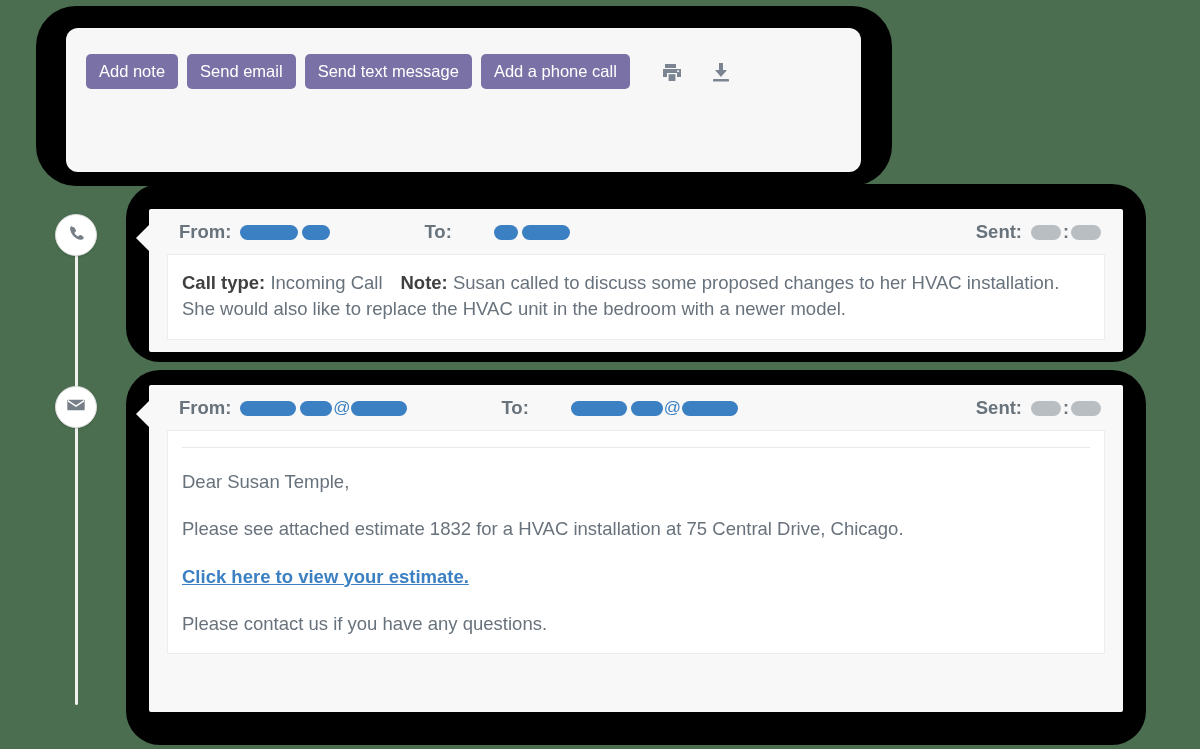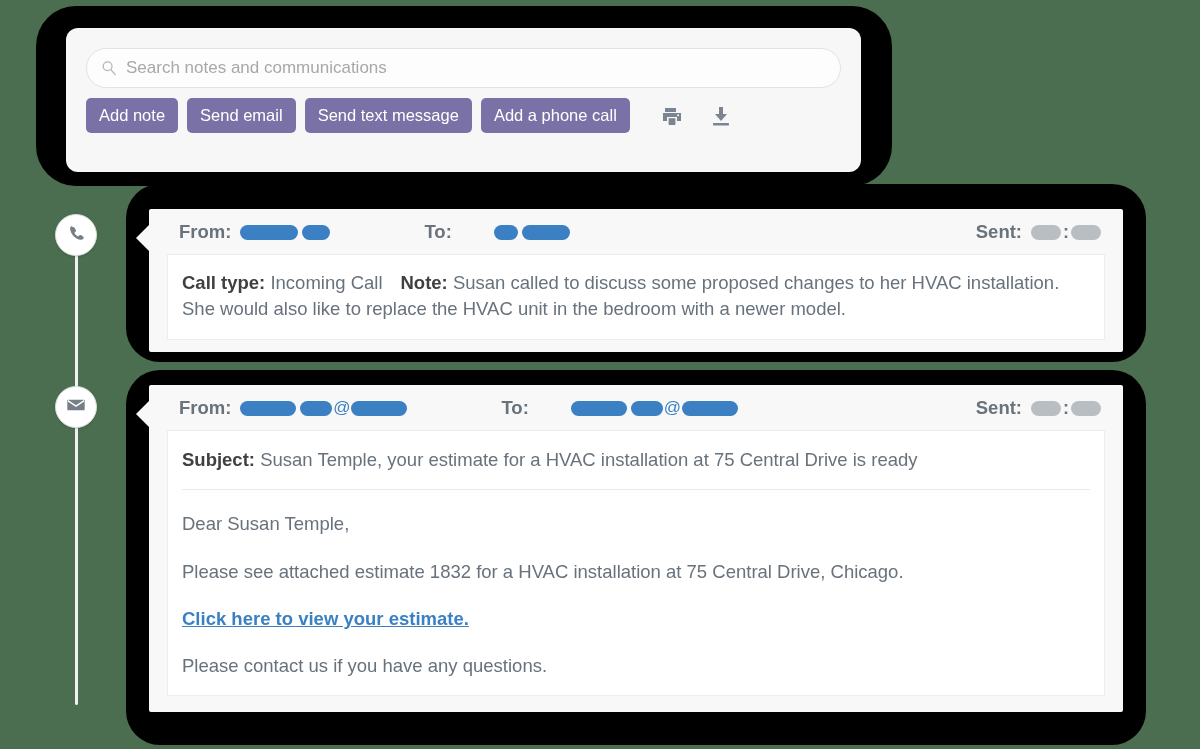--- a/index.html
+++ b/index.html
@@ -211,29 +211,20 @@
     cursor: pointer;
   }
 </style>
 </head>
 <body>
 
 <div class="blob" id="toolbar-blob"></div>
 
 <div class="panel" id="toolbar-panel">
 
-  <div class="search-wrap">
-    <span class="search-icon">
-      <svg width="16" height="16" viewBox="0 0 16 16" fill="none">
-        <circle cx="6.6" cy="6.2" r="4.4" stroke="currentColor" stroke-width="1.3"></circle>
-        <line x1="9.8" y1="9.6" x2="14.2" y2="14.6" stroke="currentColor" stroke-width="1.3" stroke-linecap="round"></line>
-      </svg>
-    </span>
-    <input class="search-input" type="text" placeholder="Search notes and communications" value="" style="">
-  </div>
 
   <div class="btn-row">
     <button class="pbtn">Add note</button>
     <button class="pbtn">Send email</button>
     <button class="pbtn">Send text message</button>
     <button class="pbtn">Add a phone call</button>
 
     <span class="tool-icon">
       <svg width="24" height="24" viewBox="0 0 24 24" fill="currentColor">
         <path d="M5 4h11v4H5z"></path>
@@ -336,24 +327,20 @@
       <span class="hd-label">Sent:</span>
       <span class="pills">
           <span class="pill gray" style="width: 30px;"></span>
           <span class="colon">:</span>
           <span class="pill gray" style="width: 30px;"></span>
         </span>
     </span>
   </div>
 
   <div class="rec-body">
-    <div class="subject-line">
-      <span class="strong">Subject:</span>
-      <span>Susan Temple, your estimate for a HVAC installation at 75 Central Drive is ready</span>
-    </div>
     <div class="divider"></div>
     <div class="para">Dear Susan Temple,</div>
     <div class="para">Please see attached estimate 1832 for a HVAC installation at 75 Central Drive, Chicago.</div>
     <div class="para">
       <a class="maillink" href="#">Click here to view your estimate.</a>
     </div>
     <div class="para">Please contact us if you have any questions.</div>
   </div>
 </div>
 

